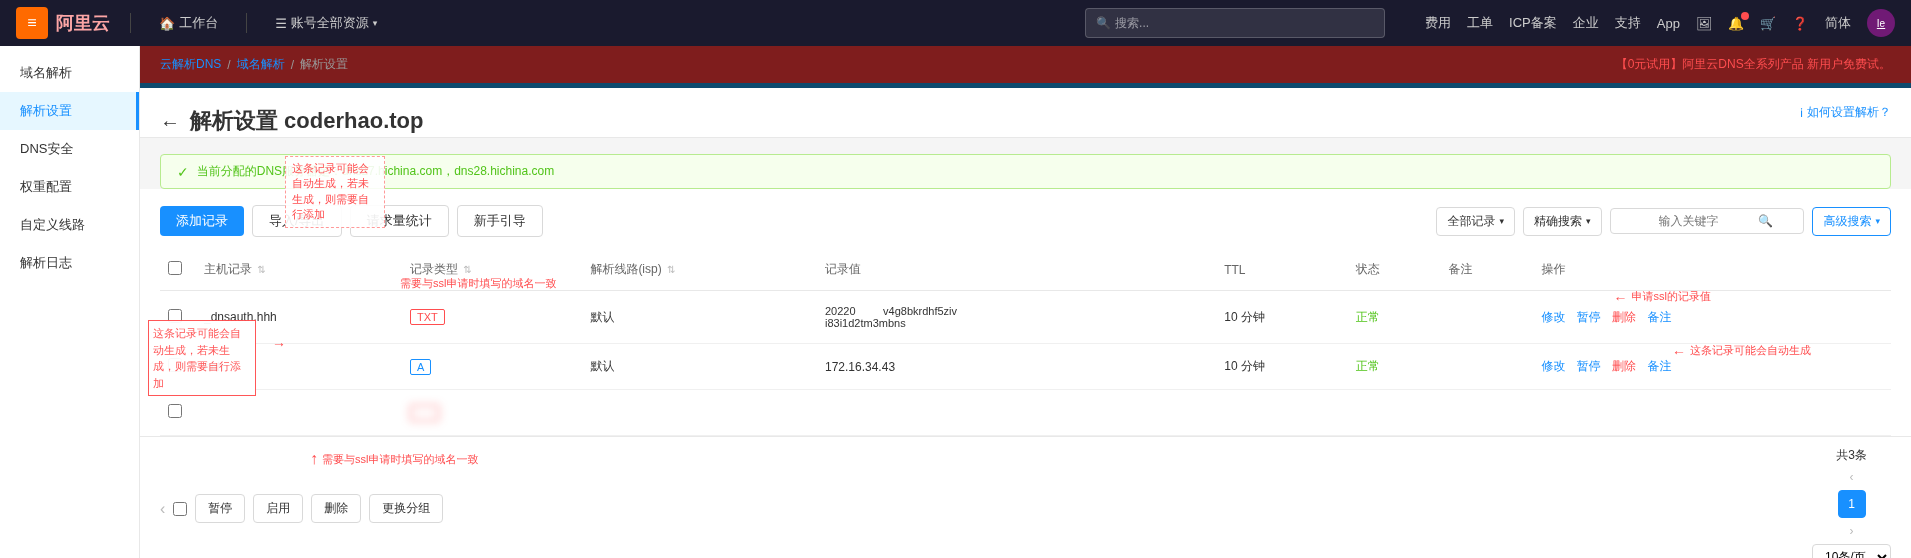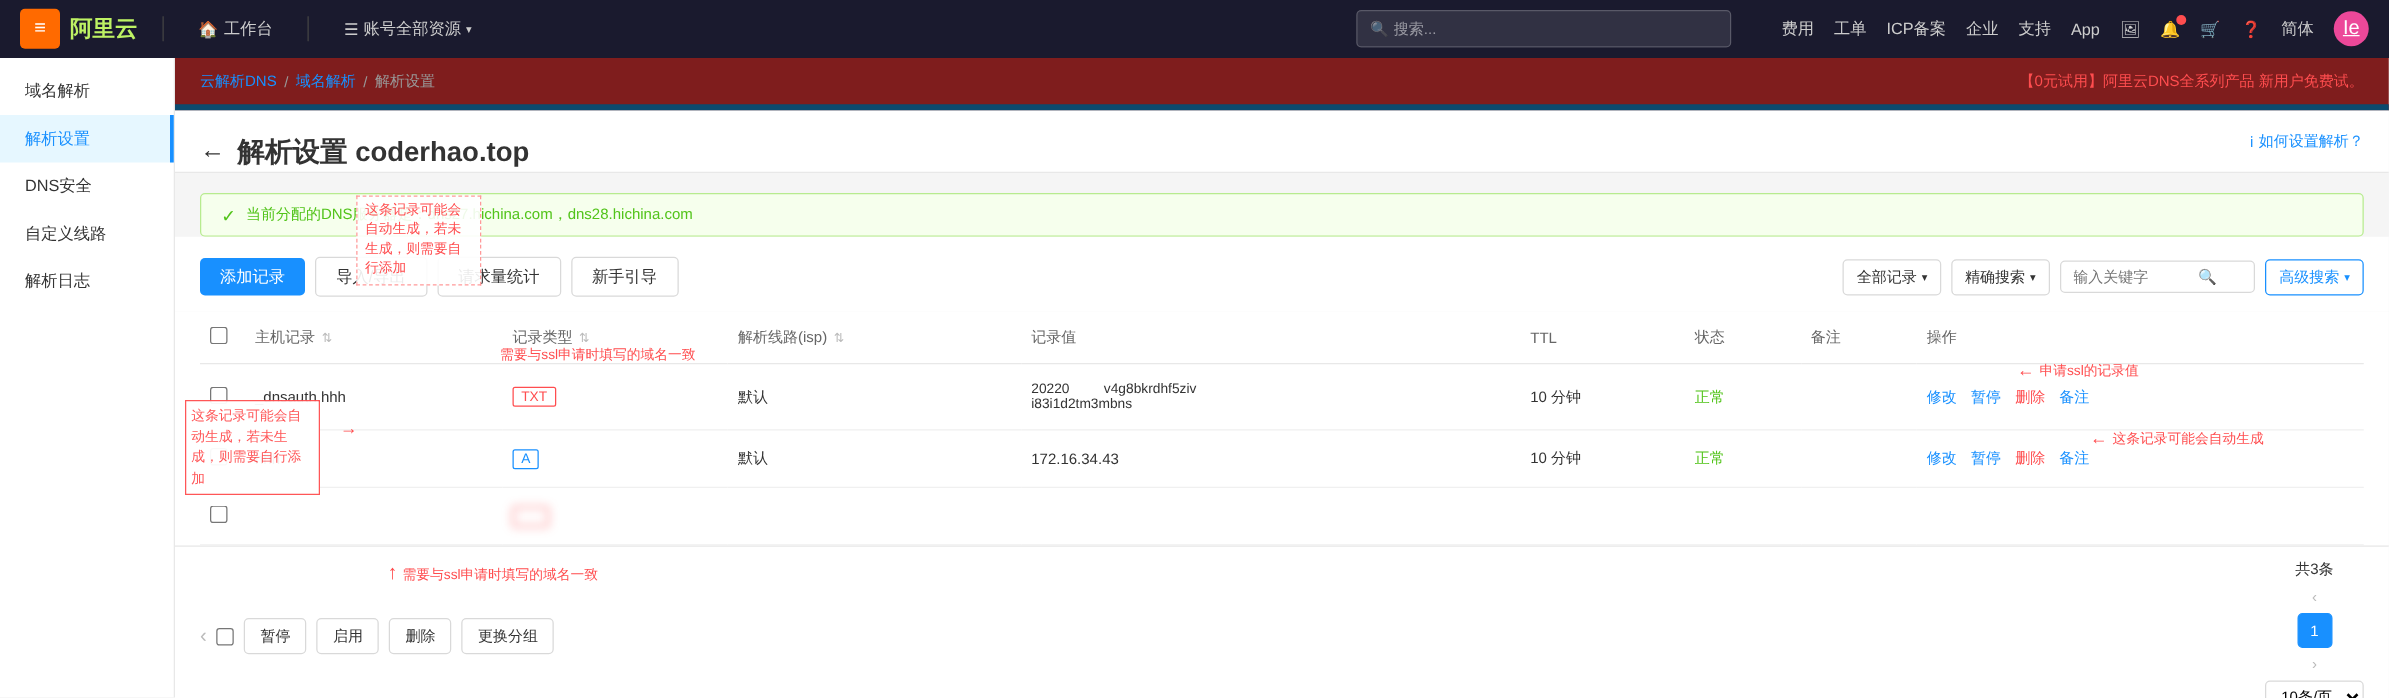--- a/index.html
+++ b/index.html
@@ -17,21 +17,21 @@
       position: relative;
       z-index: 100;
     }
     .top-nav .logo {
       display: flex; align-items: center; gap: 8px; color: #ff6a00; font-size: 20px; font-weight: bold;
     }
     .top-nav .logo-icon {
       width: 32px; height: 32px; background: #ff6a00; border-radius: 4px;
       display: flex; align-items: center; justify-content: center; color: white; font-size: 16px; font-weight: bold;
     }
-    .top-nav .logo-text { color: #bef264; font-size: 18px; font-weight: 600; }
+    .top-nav .logo-text { color: #fca5a5; font-size: 18px; font-weight: 600; }
     .top-nav .nav-item {
       display: flex; align-items: center; gap: 4px; cursor: pointer; color: #ccc; font-size: 13px; padding: 0 8px; height: 46px;
     }
     .top-nav .nav-divider { width: 1px; height: 20px; background: #444; }
     .top-nav .search-box {
       flex: 1; max-width: 300px; margin-left: auto;
       background: rgba(255,255,255,0.1); border: 1px solid rgba(255,255,255,0.2);
       border-radius: 4px; display: flex; align-items: center; padding: 0 10px; height: 30px;
     }
     .top-nav .search-box input {
@@ -41,22 +41,22 @@
     .top-nav .right-items {
       display: flex; align-items: center; gap: 16px; color: #ccc; font-size: 13px; margin-left: 20px;
     }
     .top-nav .right-items span { cursor: pointer; }
     .top-nav .bell-icon { position: relative; }
     .top-nav .bell-dot {
       position: absolute; top: -4px; right: -4px;
       width: 8px; height: 8px; background: #ff4d4f; border-radius: 50%;
     }
     .top-nav .avatar {
-      width: 28px; height: 28px; background: #ec4899; border-radius: 50%;
-      display: flex; align-items: center; justify-content: center; color: white; font-size: 16px; cursor: pointer; text-decoration: underline;
+      width: 28px; height: 28px; background: #701a75; border-radius: 50%;
+      display: flex; align-items: center; justify-content: center; color: white; font-size: 10px; cursor: pointer; text-decoration: underline;
     }
 
     
     .layout { display: flex; height: calc(100vh - 46px); }
 
     
     .sidebar {
       width: 140px; background: white; border-right: 1px solid #e8e8e8;
       padding: 8px 0; flex-shrink: 0;
     }
@@ -112,21 +112,21 @@
       border: 1px solid #d9d9d9; border-radius: 4px; padding: 5px 10px;
       font-size: 12px; color: #333; cursor: pointer; background: white;
       display: flex; align-items: center; gap: 4px;
     }
     .search-input-box {
       border: 1px solid #d9d9d9; border-radius: 4px; padding: 5px 30px 5px 10px;
       font-size: 12px; color: #333; background: white; position: relative;
       display: flex; align-items: center;
     }
     .search-input-box input {
-      border: none; outline: none; font-size: 12px; width: 120px;
+      border: none; outline: none; font-size: 12px; width: 120px; margin-left: 38px;
     }
     .btn-advanced {
       color: #1890ff; font-size: 12px; cursor: pointer; border: 1px solid #1890ff;
       padding: 5px 10px; border-radius: 4px; background: white;
       display: flex; align-items: center; gap: 4px;
     }
     table {
       width: 100%; border-collapse: collapse; font-size: 12px;
     }
     thead tr {
@@ -239,20 +239,23 @@
 
   <aside class="sidebar">
     <div class="sidebar-item">
       <span>域名解析</span>
     </div>
     <div class="sidebar-item active">
       <span>解析设置</span>
     </div>
     <div class="sidebar-item">
       <span>DNS安全</span>
+    </div>
+    <div class="sidebar-item">
+      <span>权重配置</span>
     </div>
     <div class="sidebar-item">
       <span>自定义线路</span>
     </div>
     <div class="sidebar-item">
       <span>解析日志</span>
     </div>
   </aside>
 
   <main class="main-content">

